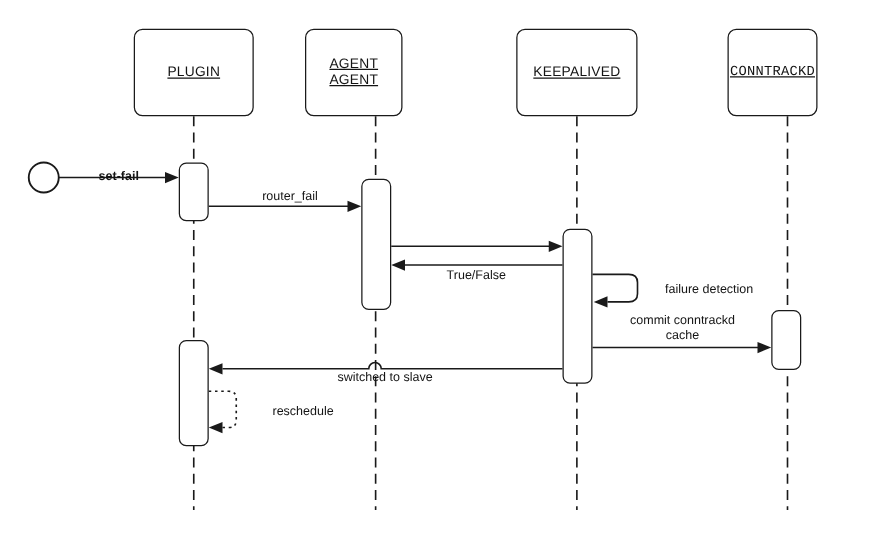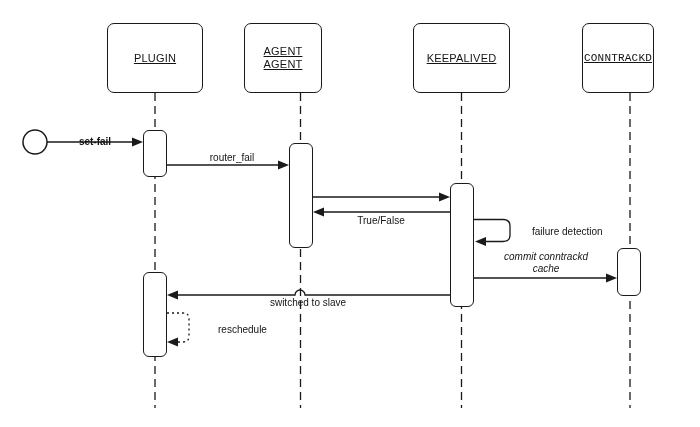--- a/index.html
+++ b/index.html
@@ -43,21 +43,21 @@
     background: #ffffff;
   }
   .mlabel {
     position: absolute;
     font-size: 10px;
     line-height: 12px;
     color: #141414;
     white-space: nowrap;
   }
   .mlabel.center { text-align: center; }
-  .mlabel.wrap { white-space: normal; text-align: center; font-style: italic; }
+  .mlabel.wrap { white-space: normal; text-align: center; }
 </style>
 </head>
 <body>
 
 <div class="canvas">
 
   <svg class="layer" width="700" height="427" viewBox="0 0 700 427">
     <g stroke="#1a1a1a" stroke-width="1.3" fill="none">
 
       <line x1="155" y1="93" x2="155" y2="408" stroke-dasharray="8,5"></line>

